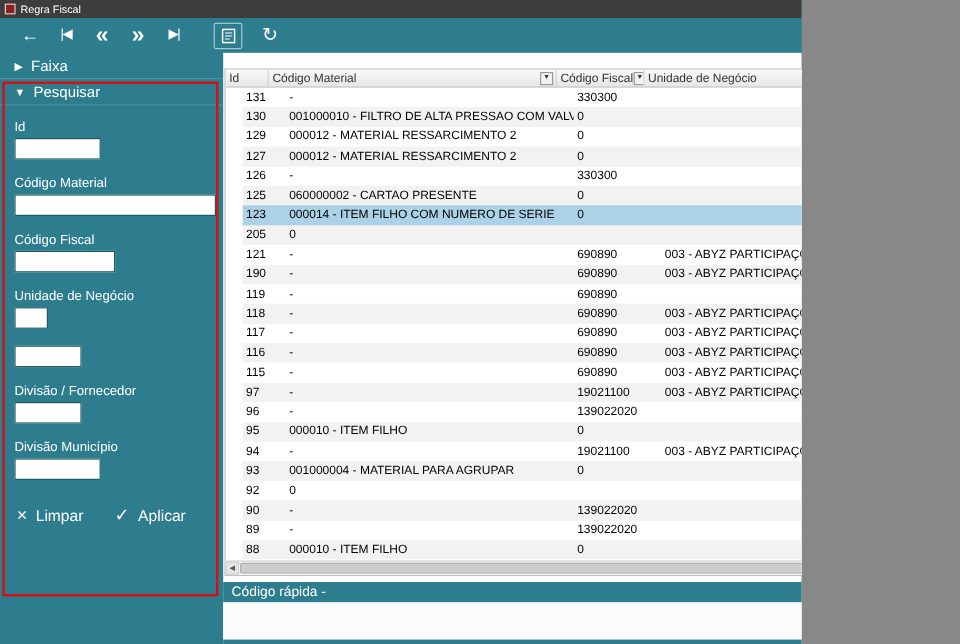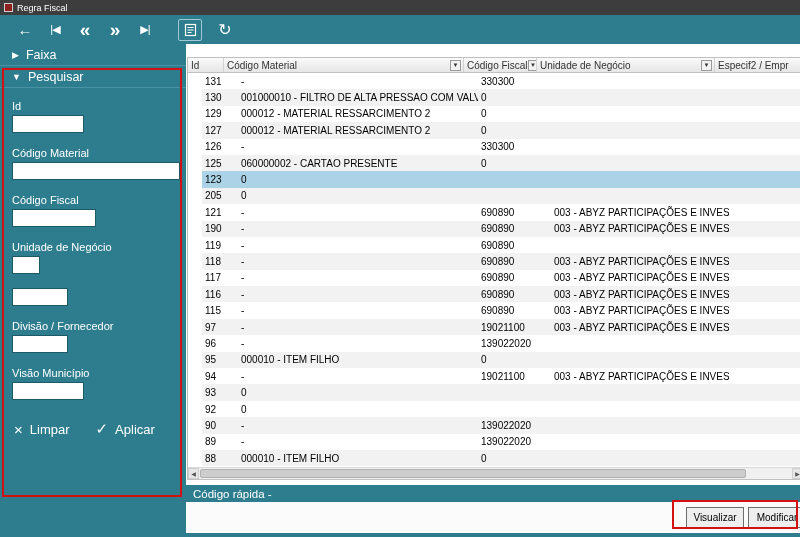--- a/index.html
+++ b/index.html
@@ -1,18 +1,18 @@
 <!DOCTYPE html>
 <html><head>
 <meta charset="utf-8">
 <style>
   * { margin:0; padding:0; box-sizing:border-box; }
   html,body { background:#888; }
   body { font-family:"Liberation Sans", sans-serif; }
-  .window { width:800px; height:537px; position:relative; background:#2e7d8e; overflow:hidden; }
+  .window { width:668px; height:537px; position:relative; background:#2e7d8e; overflow:hidden; }
 
   
   .titlebar { height:15px; background:#3d3d3d; display:flex; align-items:center; gap:4px; padding:0 4px; }
   .appicon { width:9px; height:9px; background:#8e1f1f; border:1px solid #cfcfcf; }
   .apptitle { color:#fff; font-size:9px; }
 
   
   .toolbar { height:29px; background:#2e7d8e; display:flex; align-items:center; padding:0 10px; color:#fff; }
   .tb-icon { width:30px; text-align:center; cursor:pointer; font-size:15px; line-height:29px; white-space:nowrap; }
   .tb-icon.small { font-size:11px; letter-spacing:-1px; }
@@ -127,21 +127,21 @@
           <input class="finput w28" value="" style="">
         </div>
         <div class="field">
           <input class="finput w56" value="" style="">
         </div>
         <div class="field">
           <div class="flabel">Divisão / Fornecedor</div>
           <input class="finput w56" value="" style="">
         </div>
         <div class="field">
-          <div class="flabel">Visão Município</div>
+          <div class="flabel">Divisão Município</div>
           <input class="finput w72" value="" style="">
         </div>
       </div>
 
       <div class="actions">
         <span class="action">
           <span class="glyph">×</span>
           <span>Limpar</span>
         </span>
         <span class="action">
@@ -213,20 +213,21 @@
               </div>
               <div class="trow">
                 <div class="tcell c0">125</div>
                 <div class="tcell c1">060000002 - CARTAO PRESENTE</div>
                 <div class="tcell c2">0</div>
                 <div class="tcell c3"></div>
                 <div class="tcell c4"></div>
               </div>
               <div class="trow selected">
                 <div class="tcell c0">123</div>
+                <div class="tcell c1">000014 - ITEM FILHO COM NUMERO DE SERIE</div>
                 <div class="tcell c2">0</div>
                 <div class="tcell c3"></div>
                 <div class="tcell c4"></div>
               </div>
               <div class="trow">
                 <div class="tcell c0">205</div>
                 <div class="tcell c2">0</div>
                 <div class="tcell c3"></div>
                 <div class="tcell c4"></div>
               </div>
@@ -302,20 +303,21 @@
               </div>
               <div class="trow">
                 <div class="tcell c0">94</div>
                 <div class="tcell c1">-</div>
                 <div class="tcell c2">19021100</div>
                 <div class="tcell c3">003 - ABYZ PARTICIPAÇÕES E INVESTIMENTOS LTDA</div>
                 <div class="tcell c4"></div>
               </div>
               <div class="trow">
                 <div class="tcell c0">93</div>
+                <div class="tcell c1">001000004 - MATERIAL PARA AGRUPAR</div>
                 <div class="tcell c2">0</div>
                 <div class="tcell c3"></div>
                 <div class="tcell c4"></div>
               </div>
               <div class="trow">
                 <div class="tcell c0">92</div>
                 <div class="tcell c2">0</div>
                 <div class="tcell c3"></div>
                 <div class="tcell c4"></div>
               </div>

